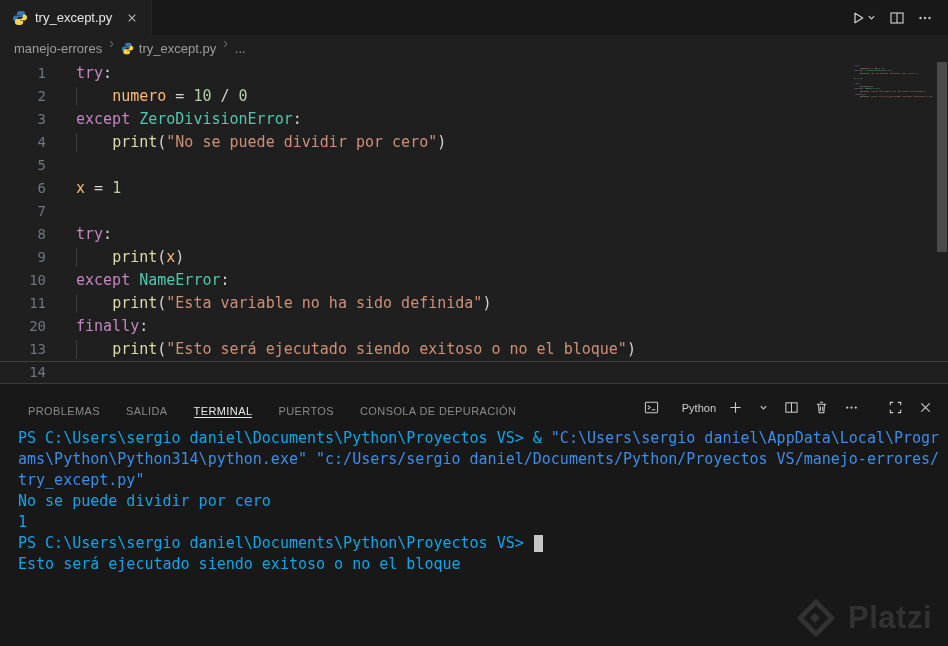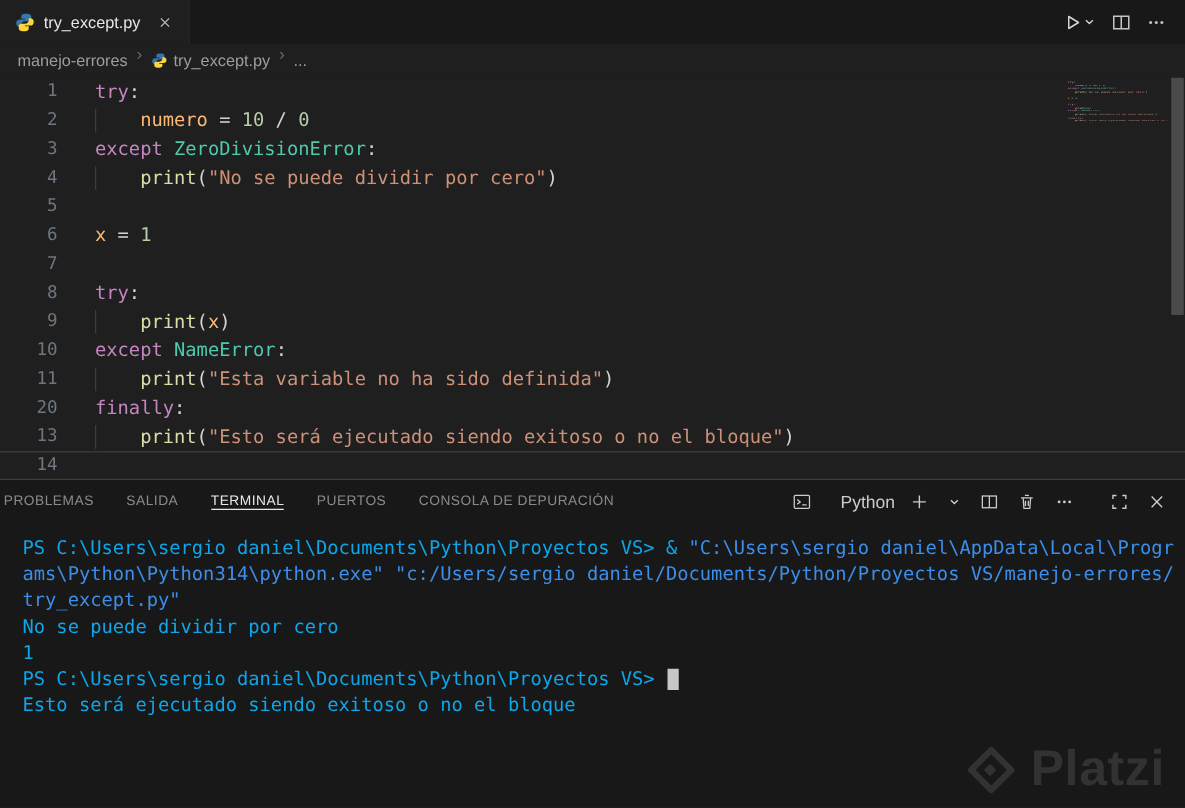--- a/index.html
+++ b/index.html
@@ -29,37 +29,37 @@
   .indent-guide{position:absolute;left:0;top:2px;bottom:2px;width:0;border-left:1px solid #3d3d3d}
   .tok-kw{color:#C586C0}.tok-var{color:#fdba74}.tok-num{color:#B5CEA8}
   .tok-cls{color:#4EC9B0}.tok-fn{color:#DCDCAA}.tok-str{color:#CE9178}.tok-pln{color:#D4D4D4}
 
   .minimap{position:absolute;top:3px;right:14px;width:80px;overflow:hidden;font-family:"DejaVu Sans Mono",monospace;font-size:2.6px;line-height:2.6px;opacity:.95}
   .mini-line{white-space:pre;height:2.6px;overflow:hidden}
   .scrollbar-thumb{position:absolute;top:0;right:1px;width:10px;height:190px;background:#5a5a5a;opacity:.75}
 
   
   .panel{flex:1;background:#181818;border-top:1px solid #3c3c3c;display:flex;flex-direction:column;position:relative}
-  .panel-header{height:34px;display:flex;justify-content:space-between;align-items:center;padding:0 12px 0 3px;flex:none}
+  .panel-header{height:34px;display:flex;justify-content:space-between;align-items:flex-end;padding:0 12px 0 28px;flex:none}
   .panel-tabs{display:flex;gap:26px}
   .panel-tab{display:flex;align-items:center;font-size:11px;letter-spacing:.4px;color:#8a8a8a;border-bottom:1px solid transparent;cursor:pointer;white-space:nowrap}
   .panel-tab.active{color:#e7e7e7;border-bottom-color:#e7e7e7}
   .panel-actions{display:flex;align-items:center;gap:9px;color:#cccccc}
-  .shell-label{display:flex;align-items:center;gap:23px;font-size:14px;cursor:pointer}
+  .shell-label{display:flex;align-items:center;gap:23px;font-size:11px;cursor:pointer}
   .gap-left{margin-left:14px}
 
   
   .terminal{flex:1;padding:10px 0 0 18px;font-family:"DejaVu Sans Mono",monospace;font-size:15px;line-height:21px;color:#cccccc;overflow:hidden}
   .term-line{white-space:pre}
   .seg-pln{color:#0ea5e9}.seg-blue{color:#3b8eea}
   .term-cursor{display:inline-block;width:9px;height:17px;background:#c6c6c6;vertical-align:text-bottom;margin-left:1px}
 
   
   .watermark{position:absolute;right:16px;bottom:8px;display:flex;align-items:center;gap:12px;pointer-events:none}
-  .watermark-text{font-size:40px;font-weight:600;letter-spacing:.5px;color:#323232}
+  .watermark-text{font-size:31px;font-weight:600;letter-spacing:.5px;color:#323232}
 </style>
 </head>
 <body>
 
 <div class="window">
 
   <div class="tabbar">
     <div class="tab">
       <span class="icon">
         <svg width="16" height="16" viewBox="0 0 16 16">

